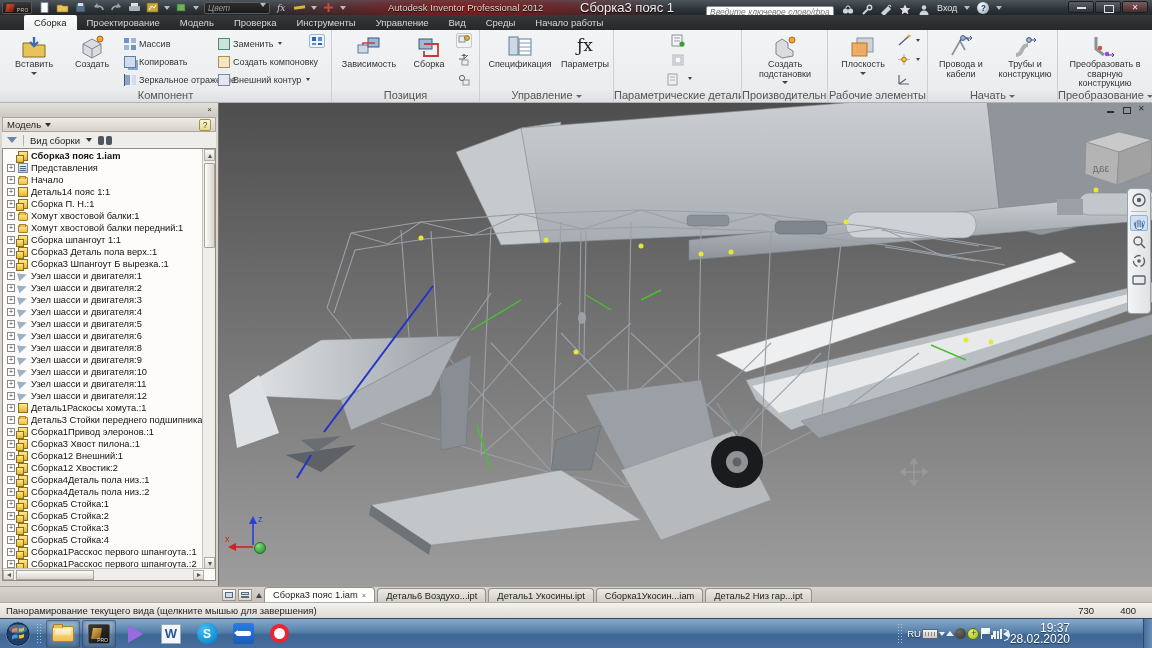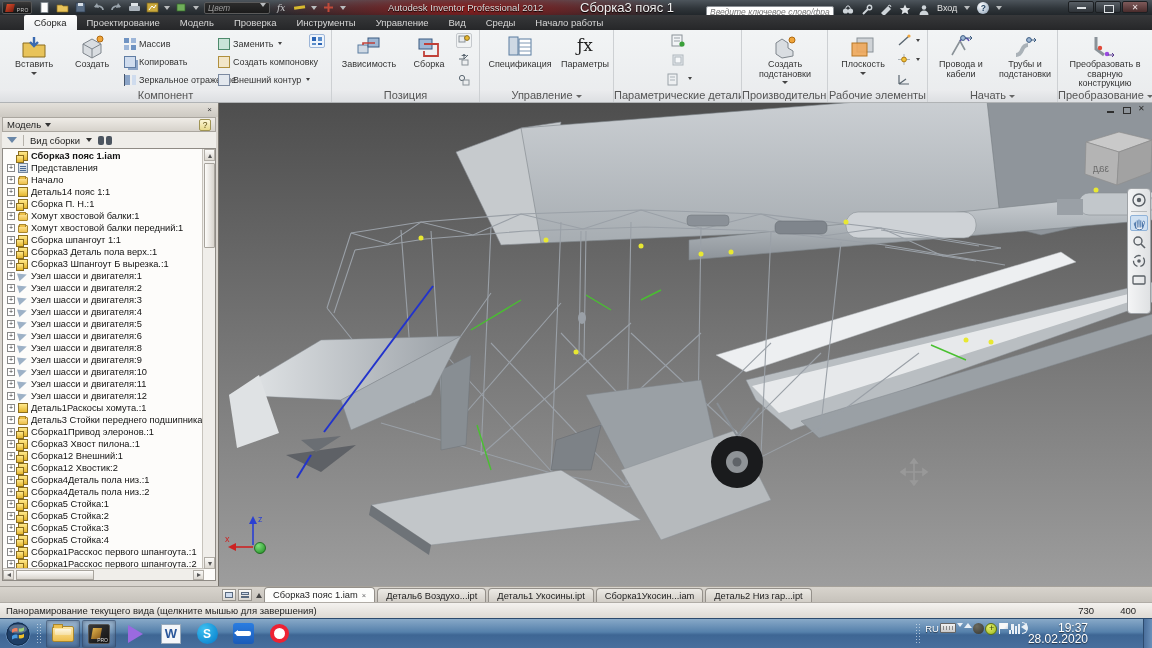--- a/index.html
+++ b/index.html
@@ -146,21 +146,21 @@
 .ic-inventor{width:22px;height:20px;background:linear-gradient(145deg,#3a3a3a,#101010);border:1px solid #555;border-radius:2px;position:relative}
 .ic-inventor::before{content:"";position:absolute;left:3px;top:3px;width:9px;height:11px;background:linear-gradient(135deg,#e0b24c,#8a5a1a);transform:skewX(-10deg)}
 .ic-inventor::after{content:"PRO";position:absolute;right:1px;bottom:0;font-size:5px;color:#ddd}
 .ic-kmplayer{width:0;height:0;border-top:9px solid transparent;border-bottom:9px solid transparent;border-left:15px solid #9a6ae0}
 .ic-word{width:20px;height:20px;background:#f4f6f9;border:1px solid #9ab;display:flex;align-items:center;justify-content:center;font-weight:bold;font-size:13px;color:#2b579a}
 .ic-skype{width:21px;height:21px;border-radius:50%;background:radial-gradient(circle at 35% 30%,#3fc1f0,#0078ca);display:flex;align-items:center;justify-content:center;font-weight:bold;font-size:12px;color:#fff}
 .ic-teamviewer{width:21px;height:21px;border-radius:3px;background:linear-gradient(#2a7de1,#1b5bb8);position:relative}
 .ic-teamviewer::before{content:"";position:absolute;left:3px;top:8px;right:3px;height:5px;background:#fff;border-radius:2px}
 .ic-teamviewer::after{content:"";position:absolute;left:1px;top:7px;width:0;height:0;border-top:3.5px solid transparent;border-bottom:3.5px solid transparent;border-right:4px solid #fff;box-shadow:16px 0 0 -0px transparent}
 .ic-opera{width:19px;height:19px;border-radius:50%;border:4px solid #e23;background:#fff}
-.tray{margin-left:auto;display:flex;align-items:flex-start;gap:1px;padding-right:4px;color:#fff}
+.tray{margin-left:auto;display:flex;align-items:center;gap:1px;padding-right:22px;color:#fff}
 .tray-lang{font-size:9.5px;color:#fff;text-shadow:0 1px 1px #234}
 .kbd{width:16px;height:10px;background:linear-gradient(#f2f2f2,#c9c9c9);border:1px solid #666;border-radius:1px;position:relative}
 .kbd::after{content:"";position:absolute;inset:2px;background:linear-gradient(90deg,#888 1px,transparent 1px) 0 0/3px 100%}
 .tr-up{width:0;height:0;border-left:4px solid transparent;border-right:4px solid transparent;border-bottom:5px solid #eaf0f6}
 .tr-circ1{width:11px;height:11px;border-radius:50%;background:radial-gradient(circle at 35% 30%,#6a6a60,#35352e)}
 .tr-circ2{width:12px;height:12px;border-radius:50%;background:radial-gradient(circle at 35% 30%,#e8f06a,#9ab820);border:1px solid #5a7010;position:relative}
 .tr-circ2::after{content:"+";position:absolute;left:3px;top:-1px;font-size:9px;color:#3a4a08}
 .tr-flag{width:10px;height:11px;position:relative}
 .tr-flag::before{content:"";position:absolute;left:1px;top:0;width:1.5px;height:11px;background:#eee}
 .tr-flag::after{content:"";position:absolute;left:2px;top:0;width:8px;height:6px;background:linear-gradient(135deg,#f8f8f8 60%,#cfd8e2)}
@@ -480,21 +480,21 @@
               <path d="M18 3h6M22 1l2 2-2 2" stroke="#3a5a80" fill="none"></path>
             </svg></div>
         <div class="blbl">Провода и кабели</div>
       </div>
       <div class="rbig" style="left:66px;width:62px">
         <div class="bicon"><svg viewBox="0 0 26 24">
               <path d="M4 20c8 0 4-10 12-10" fill="none" stroke="#aab2b8" stroke-width="4"></path>
               <circle cx="17" cy="5" r="2.4" fill="#9fb8d4" stroke="#3a5a80"></circle>
               <path d="M19 5h5M22 3l2 2-2 2" stroke="#3a5a80" fill="none"></path>
             </svg></div>
-        <div class="blbl">Трубы и подстановки</div>
+        <div class="blbl">Трубы и конструкцию</div>
       </div>
       <div class="rg-label"><span>Начать</span><span class="gcaret"></span></div>
     </div>
 
     <div class="rgroup" style="left:1058px;width:94px;border-right:none">
       <div class="rbig" style="left:2px;width:90px">
         <div class="bicon"><svg viewBox="0 0 26 24">
               <path d="M4 2v12l8 6" fill="none" stroke="#8a9298" stroke-width="3"></path>
               <circle cx="8" cy="13" r="2.2" fill="#e04a3a"></circle>
               <circle cx="15" cy="19" r="2.2" fill="#9a4ae0"></circle>

